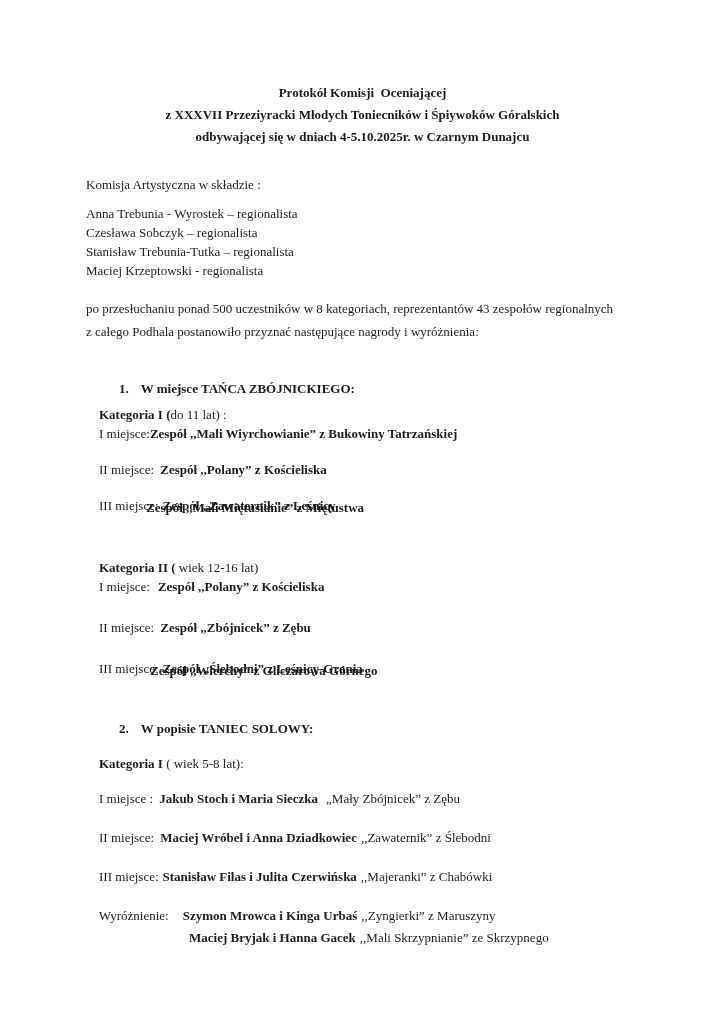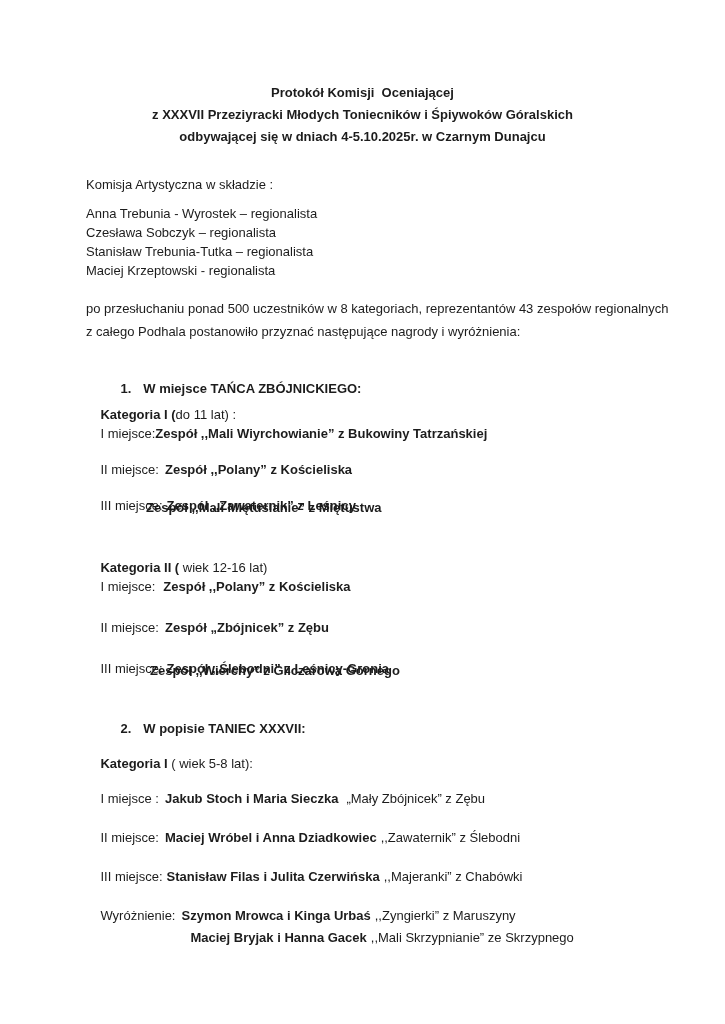--- a/index.html
+++ b/index.html
@@ -1,21 +1,21 @@
 <!DOCTYPE html>
 <html><head>
 <meta charset="utf-8">
 <style>
   html, body { margin: 0; padding: 0; background: #ffffff; }
   .page {
     position: relative;
     width: 725px;
     height: 1024px;
     background: #ffffff;
-    font-family: Liberation Sans, sans-serif;
+    font-family: Liberation Serif, serif;
     font-size: 13px;
     line-height: 19px;
     color: #1c1c1c;
     overflow: hidden;
   }
   .line {
     position: absolute;
     left: 86px;
     white-space: pre;
   }
@@ -25,21 +25,21 @@
     text-align: center;
     line-height: 22px;
   }
   .b { font-weight: 700; }
   
   .g4  { margin-left: 4px; margin-top: 28px; }
   .g6  { margin-left: 6px; }
   .g8  { margin-left: 8px; }
   .g10 { margin-left: 0; }
   .g12 { margin-left: 12px; }
-  .g14 { margin-left: 6px; }
+  .g14 { margin-left: 14px; }
 </style>
 </head>
 <body>
 
 <div class="page">
 
   <div class="line center b" style="top:82px">Protokół Komisji  Oceniającej</div>
   <div class="line center b" style="top:104px">z XXXVII Przeziyracki Młodych Toniecników i Śpiywoków Góralskich</div>
   <div class="line center b" style="top:126px">odbywającej się w dniach 4-5.10.2025r. w Czarnym Dunajcu</div>
 
@@ -78,21 +78,21 @@
   </div>
   <div class="line" style="top:599px">
     <span>II miejsce:</span><span class="b g6">Zespół „Zbójnicek” z Zębu</span>
   </div>
   <div class="line" style="top:640px">
     <span>III miejsce:</span><span class="b g4">Zespół ,,Ślebodni” z Leśnicy-Gronia</span>
   </div>
   <div class="line b" style="top:661px; left:150px">Zespół ,,Wierchy” z Gliczarowa Górnego</div>
 
   <div class="line" style="top:700px; left:106px">
-    <span class="b">2.</span><span class="b g12">W popisie TANIEC XXXVII:</span>
+    <span class="b">2.</span><span class="b g12">W popisie TANIEC SOLOWY:</span>
   </div>
 
   <div class="line" style="top:735px">
     <span class="b">Kategoria I</span><span> ( wiek 5-8 lat):</span>
   </div>
   <div class="line" style="top:770px">
     <span>I miejsce :</span><span class="b g6">Jakub Stoch i Maria Sieczka</span><span class="g8">„Mały Zbójnicek” z Zębu</span>
   </div>
   <div class="line" style="top:809px">
     <span>II miejsce:</span><span class="b g6">Maciej Wróbel i Anna Dziadkowiec</span><span class="g4">,,Zawaternik” z Ślebodni</span>

